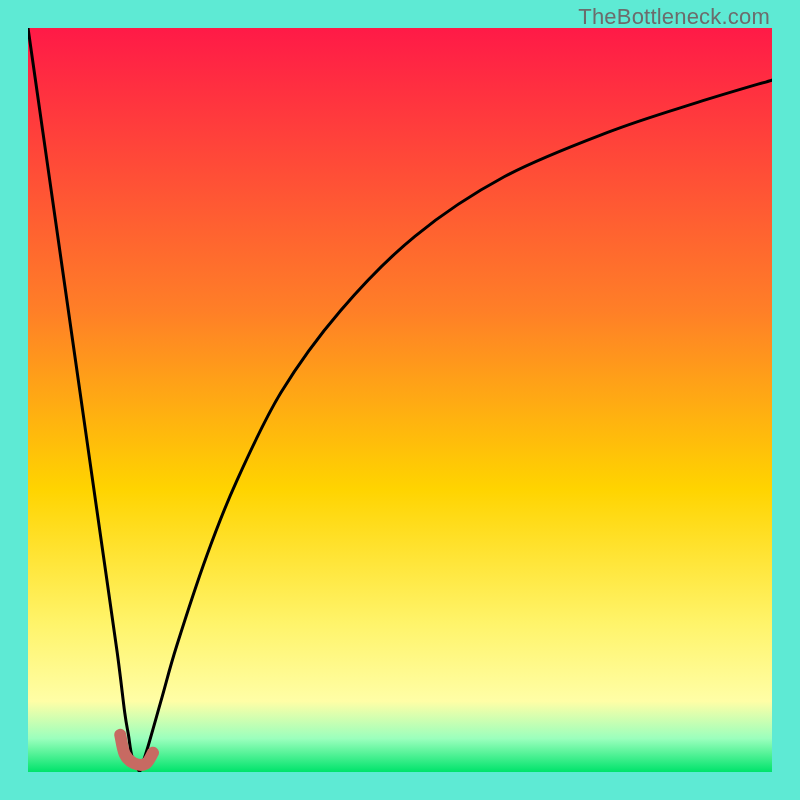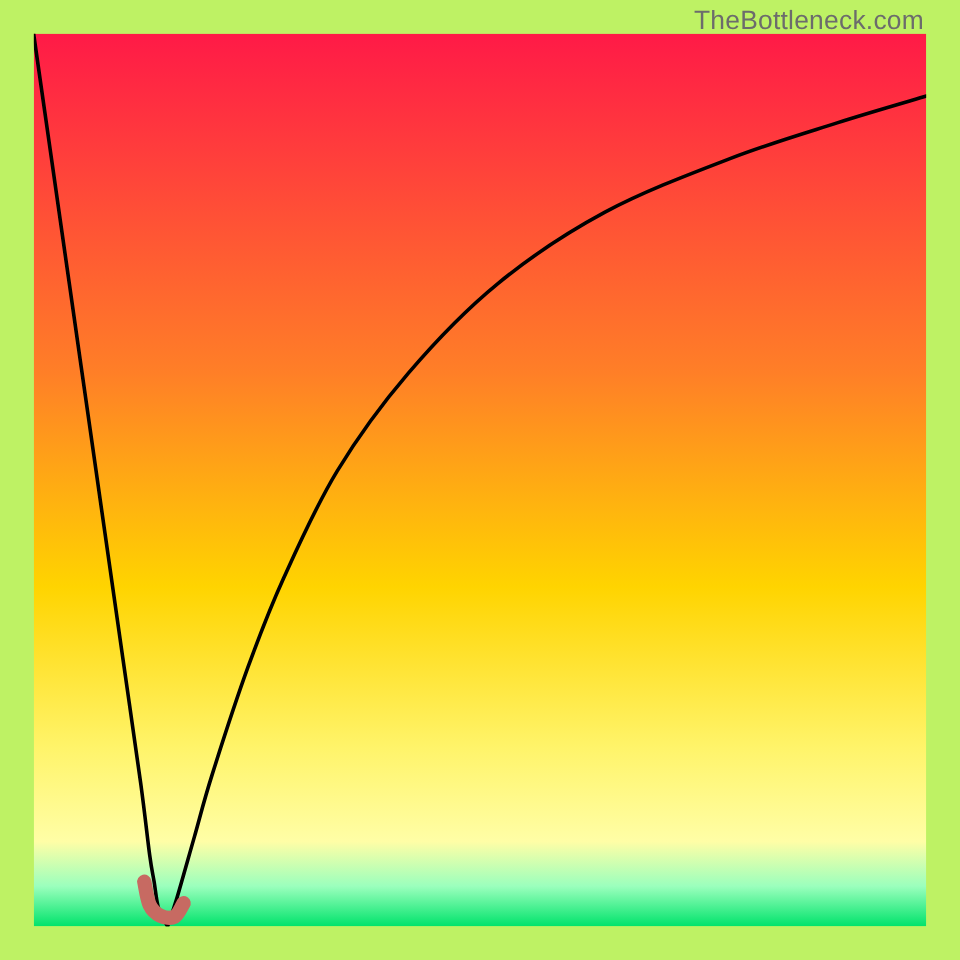--- a/index.html
+++ b/index.html
@@ -7,21 +7,21 @@
     padding: 0;
     width: 800px;
     height: 800px;
     overflow: hidden;
     background: #000;
     font-family: Arial, Helvetica, sans-serif;
   }
   .frame {
     position: absolute;
     inset: 0;
-    background: #bef264;
+    background: #5eead4;
   }
   .plot-area {
     position: absolute;
     left: 28px;
     top: 28px;
     width: 744px;
     height: 744px;
     overflow: hidden;
   }
   .watermark {

